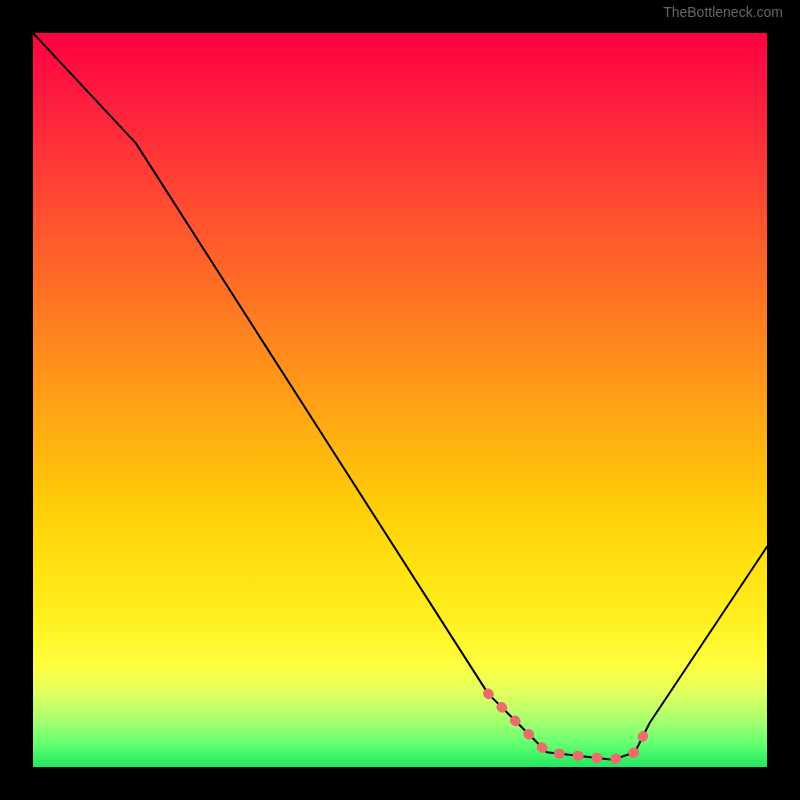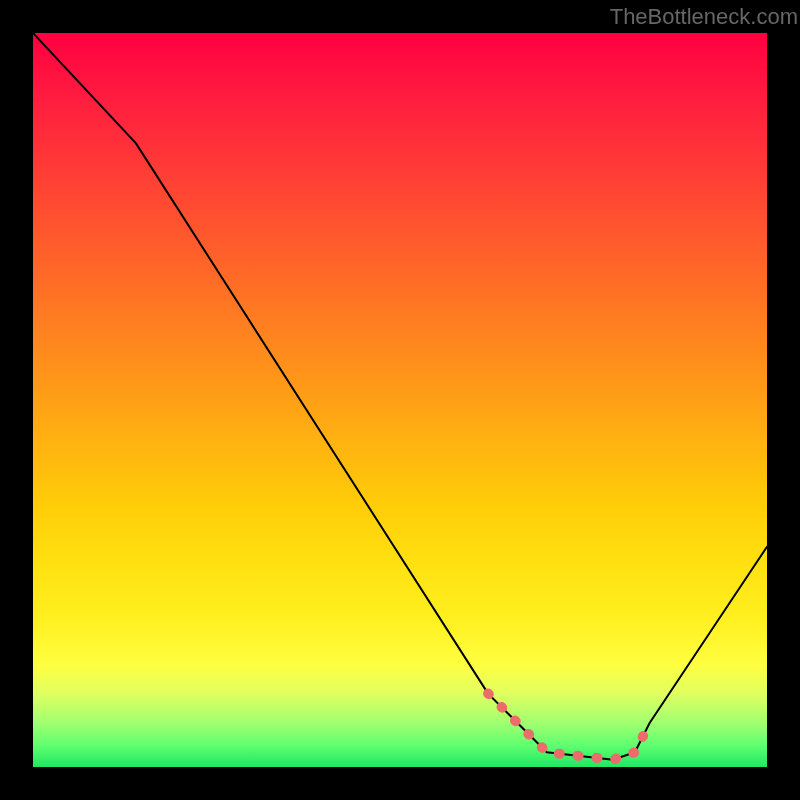--- a/index.html
+++ b/index.html
@@ -11,24 +11,24 @@
     overflow: hidden;
   }
   .container {
     position: relative;
     width: 800px;
     height: 800px;
   }
   .watermark {
     position: absolute;
     top: 4px;
-    right: 2px;
+    right: 17px;
     color: #666666;
     font-family: Arial, Helvetica, sans-serif;
-    font-size: 22px;
+    font-size: 14px;
     font-weight: 500;
     z-index: 10;
   }
   .plot-area {
     position: absolute;
     left: 33px;
     top: 33px;
     width: 734px;
     height: 734px;
     overflow: hidden;

